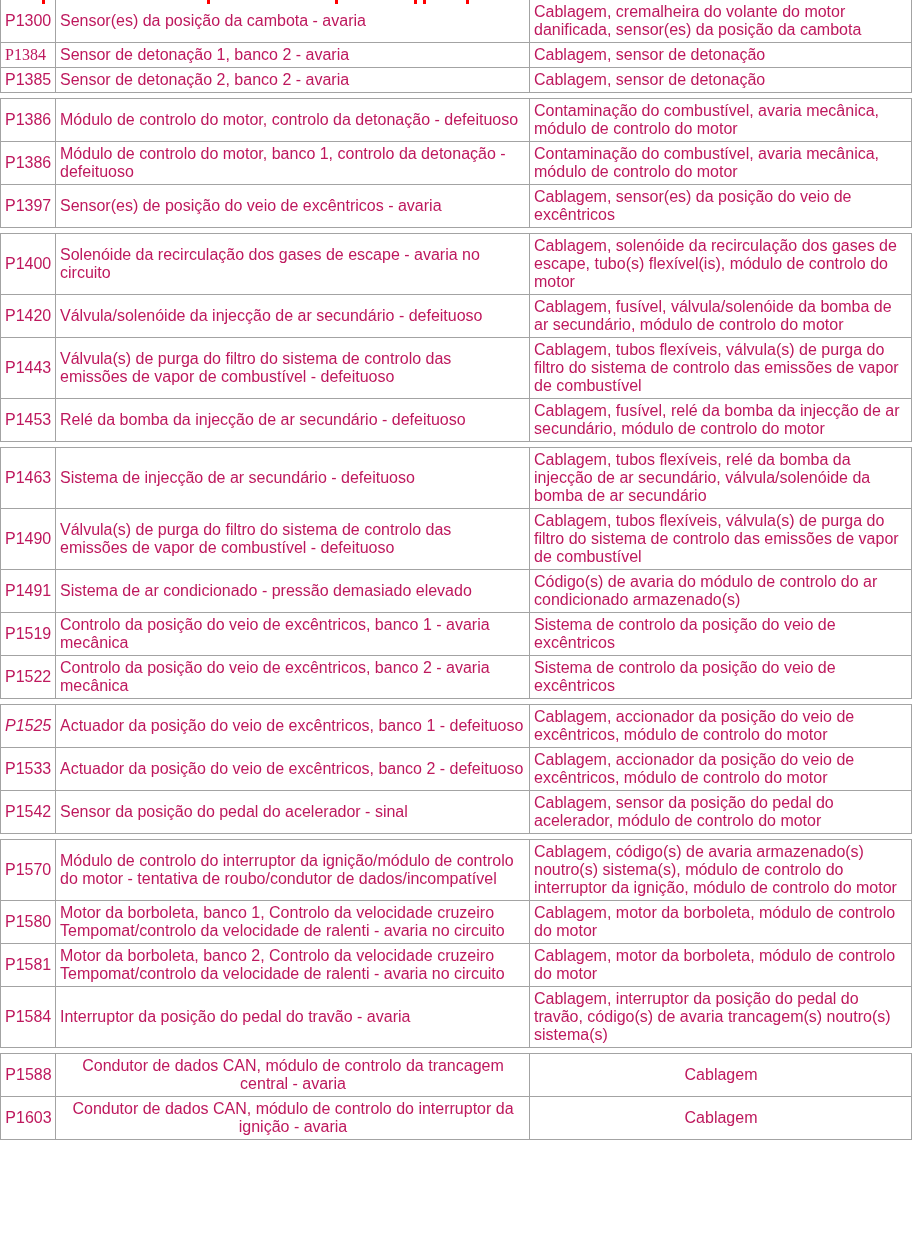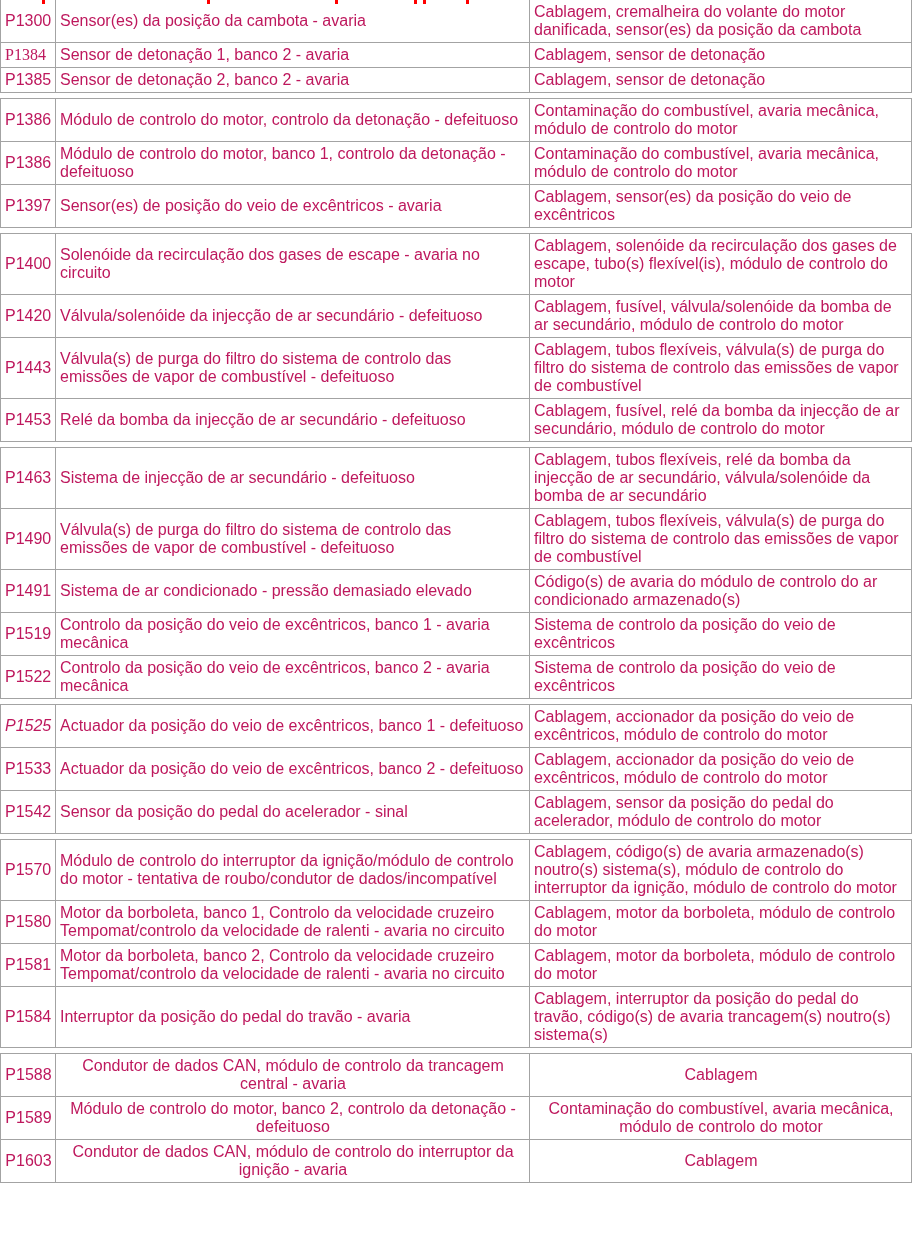--- a/index.html
+++ b/index.html
@@ -280,27 +280,20 @@
           <col class="c-cause">
         </colgroup>
         <tbody>
           <tr>
             <td class="code-cell" style="border-color: rgb(163, 163, 163);">P1588</td>
             <td class="description-cell" style="border-color: rgb(163, 163, 163);">Condutor de dados CAN, módulo de controlo da trancagem
 central - avaria</td>
             <td class="cause-cell" style="border-color: rgb(163, 163, 163);">Cablagem</td>
           </tr>
           <tr>
-            <td class="code-cell" style="border-color: rgb(163, 163, 163);">P1589</td>
-            <td class="description-cell" style="border-color: rgb(163, 163, 163);">Módulo de controlo do motor, banco 2, controlo da detonação -
-defeituoso</td>
-            <td class="cause-cell" style="border-color: rgb(163, 163, 163);">Contaminação do combustível, avaria mecânica,
-módulo de controlo do motor</td>
-          </tr>
-          <tr>
             <td class="code-cell" style="border-color: rgb(163, 163, 163);">P1603</td>
             <td class="description-cell" style="border-color: rgb(163, 163, 163);">Condutor de dados CAN, módulo de controlo do interruptor da
 ignição - avaria</td>
             <td class="cause-cell" style="border-color: rgb(163, 163, 163);">Cablagem</td>
           </tr>
         </tbody>
       </table>
     </div>
 </div>
 

